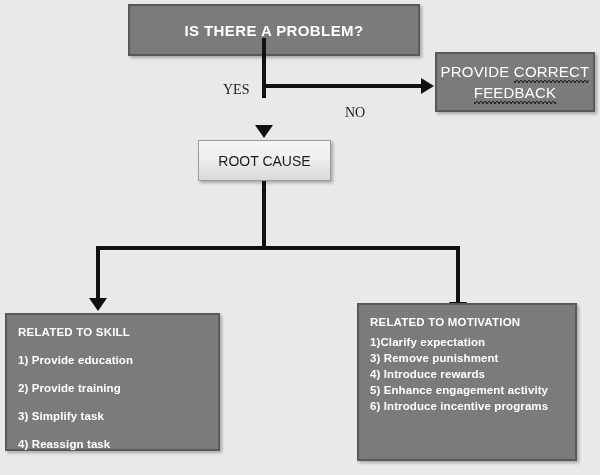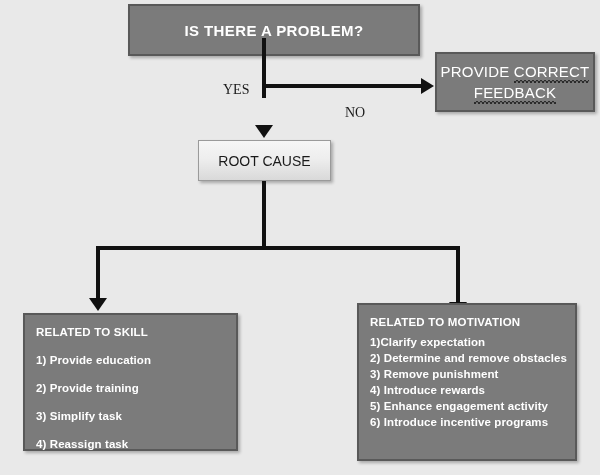--- a/index.html
+++ b/index.html
@@ -99,21 +99,21 @@
     align-items: center;
     justify-content: center;
   }
   #rootcause-box .txt {
     font-size: 14px;
     color: #1a1a1a;
   }
 
   
   #skill-box {
-    left: 23px;
+    left: 5px;
     top: 313px;
     width: 215px;
     height: 138px;
     padding: 11px 0 0 11px;
   }
   #motivation-box {
     left: 357px;
     top: 303px;
     width: 220px;
     height: 158px;
@@ -226,21 +226,20 @@
       <li>2) Provide training</li>
       <li>3) Simplify task</li>
       <li>4) Reassign task</li>
     </ul>
   </div>
 
   <div class="node dark" id="motivation-box">
     <div class="box-head">RELATED TO MOTIVATION</div>
     <ul class="item-list" id="motivation-list">
       <li>1)Clarify expectation</li>
-      <li>2) Determine and remove obstacles</li>
       <li>3) Remove punishment</li>
       <li>4) Introduce rewards</li>
       <li>5) Enhance engagement activity</li>
       <li>6) Introduce incentive programs</li>
     </ul>
   </div>
 
 </div>
 
 </body></html>

